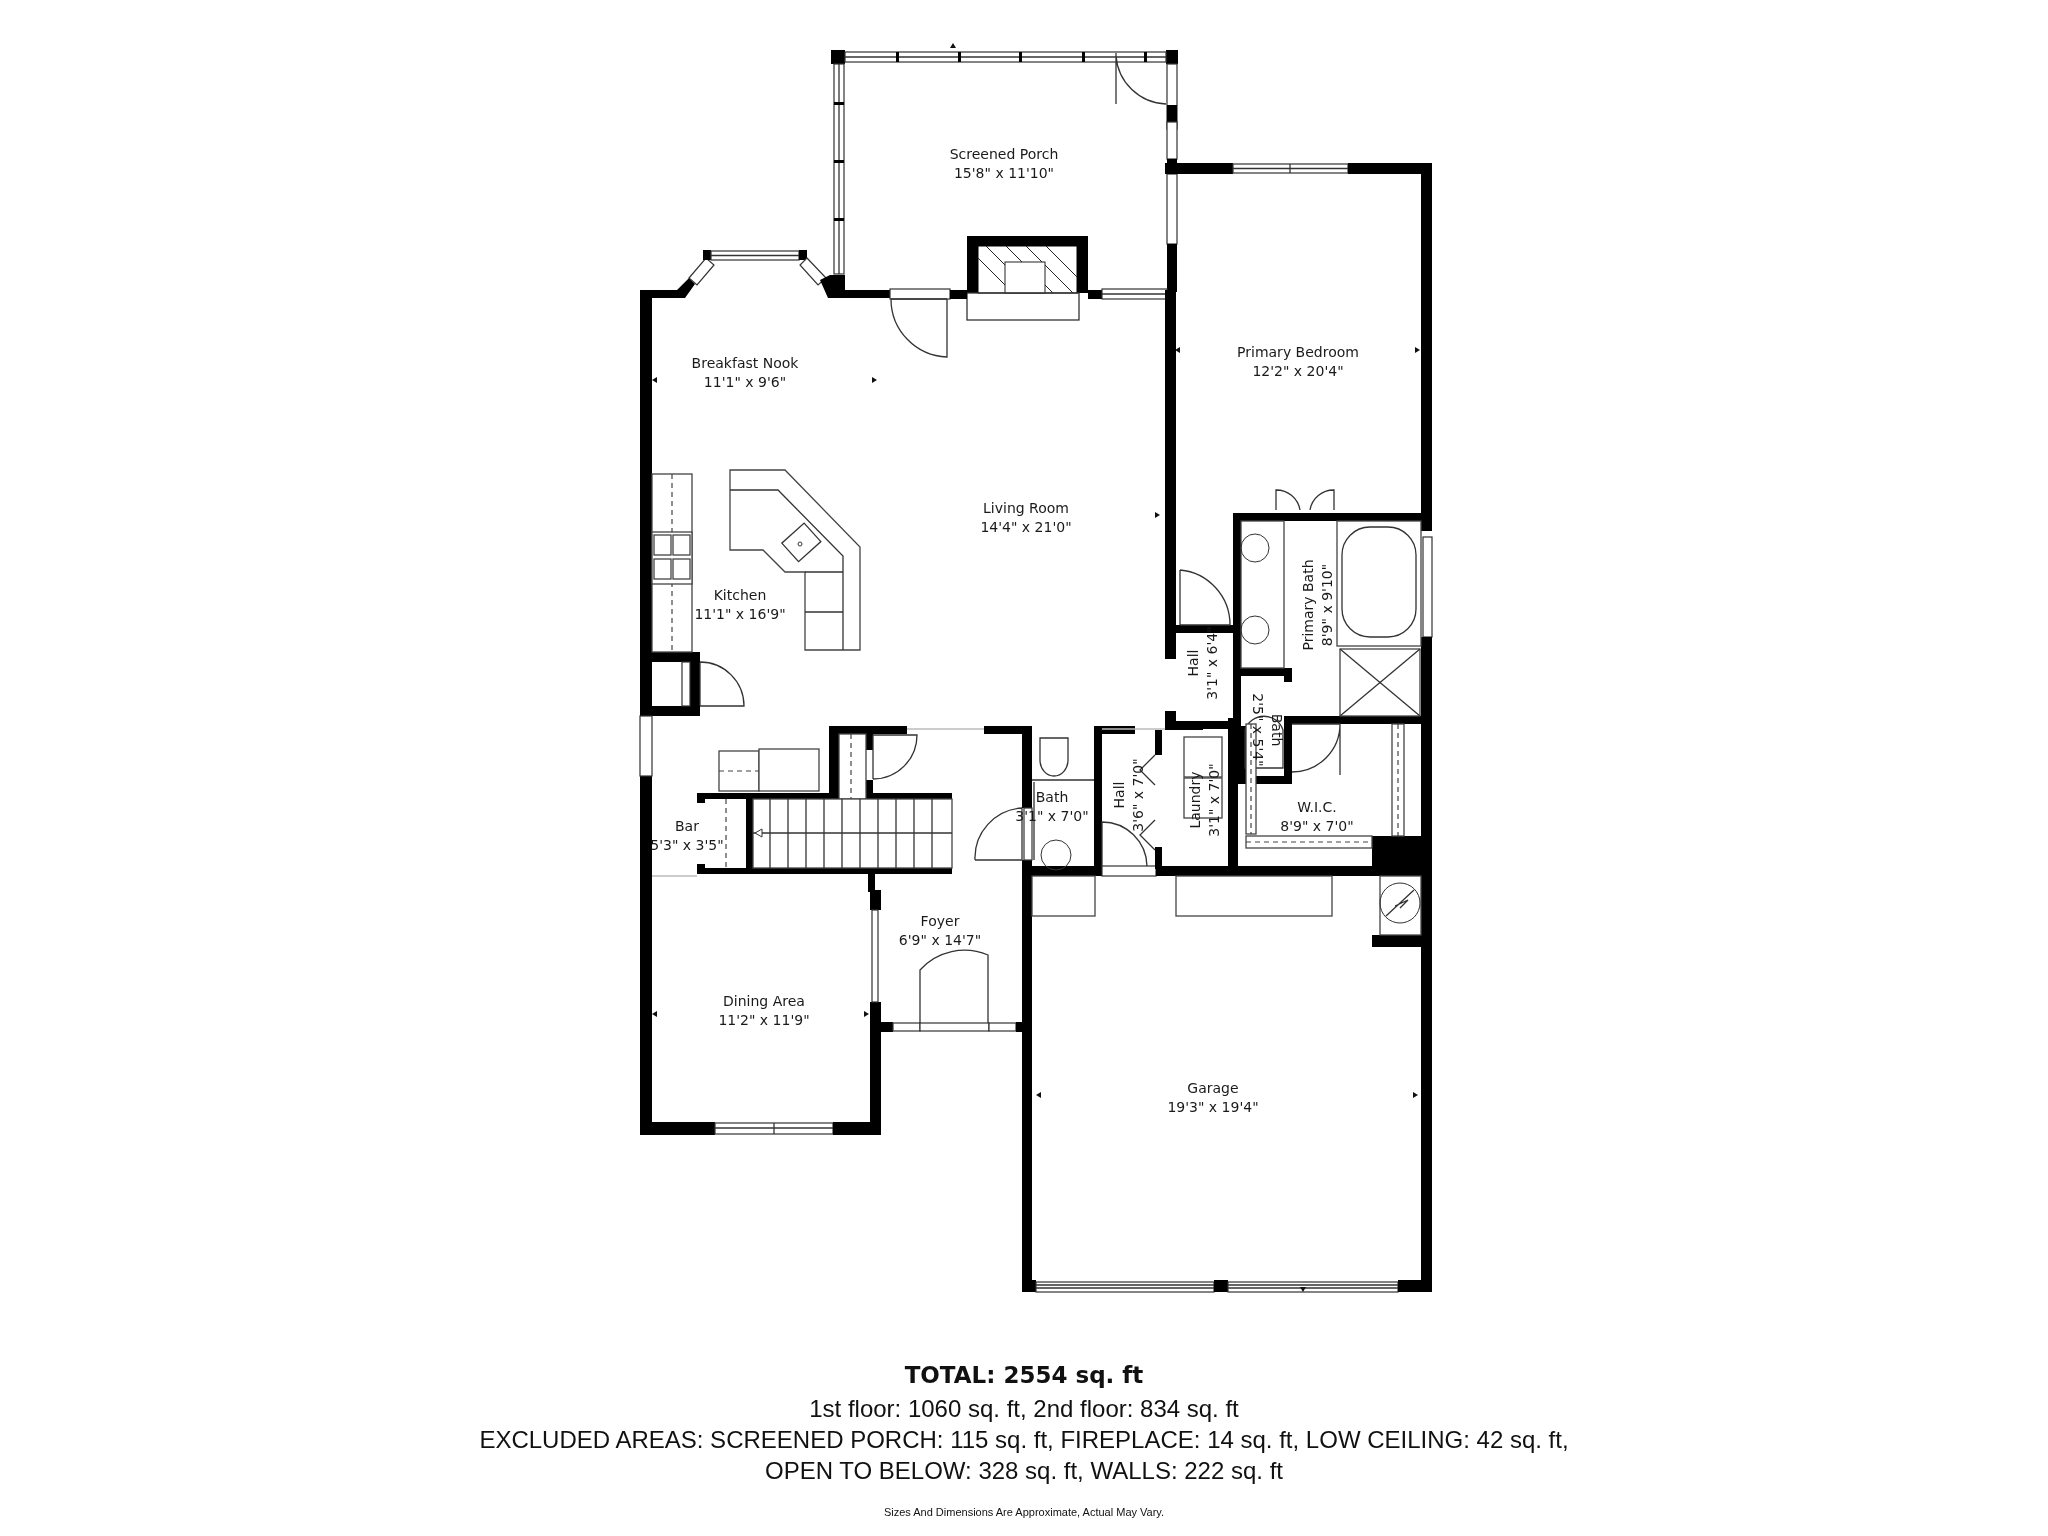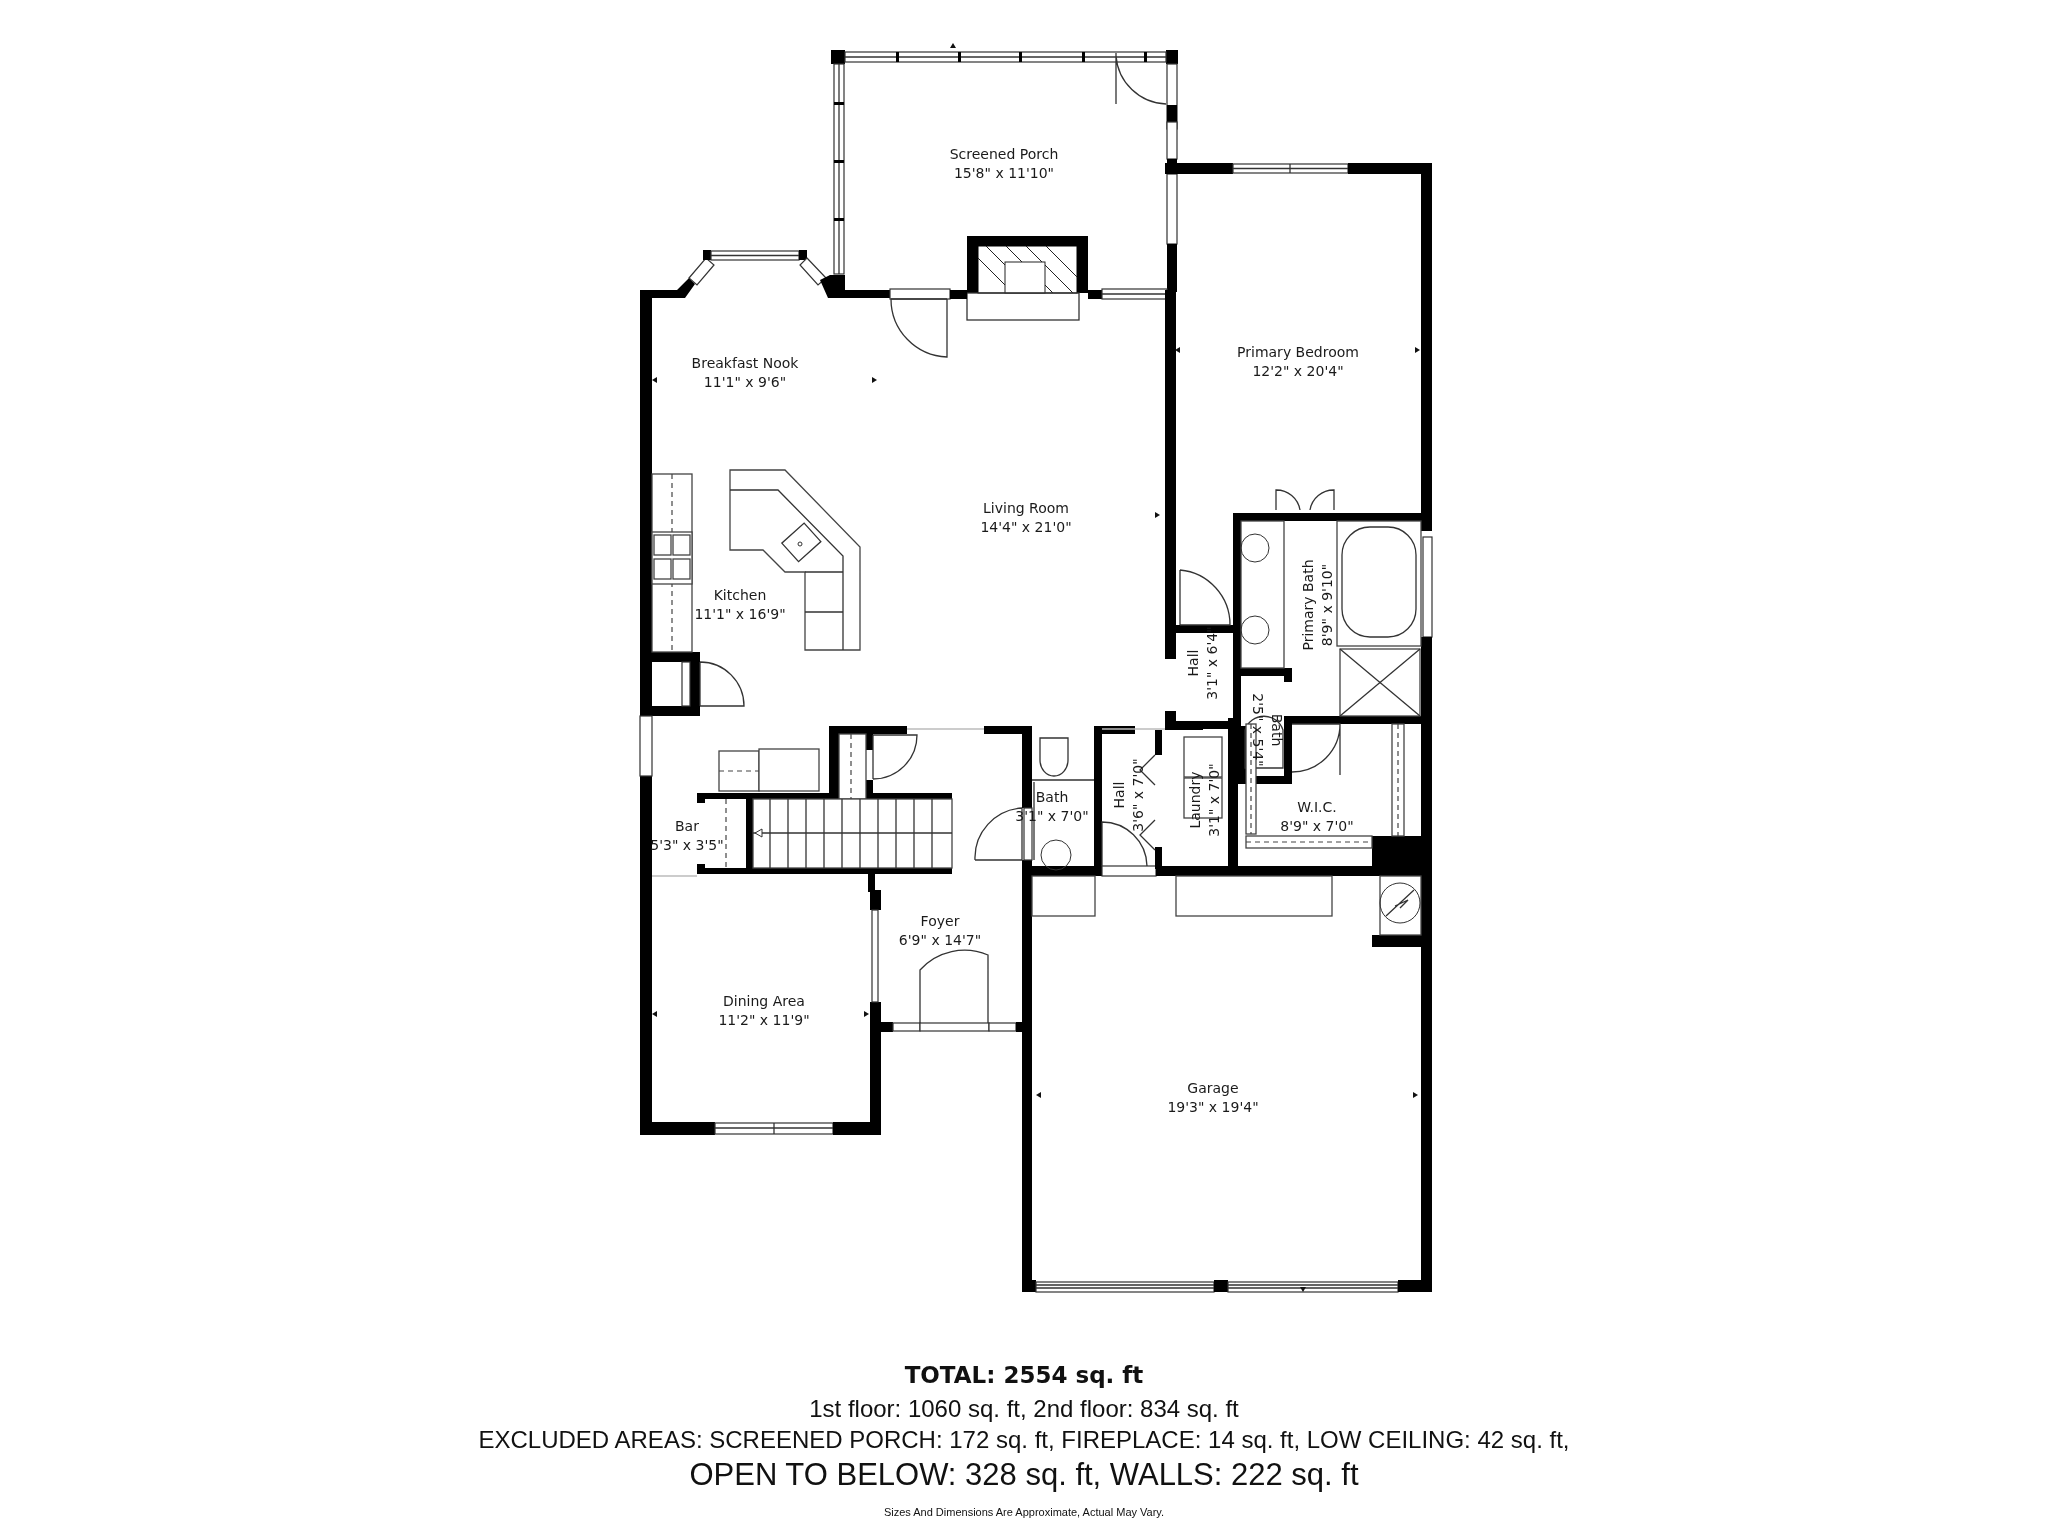--- a/index.html
+++ b/index.html
@@ -9,21 +9,21 @@
   .win { fill:#fff; stroke:#333; stroke-width:1.2; }
   .thin { fill:none; stroke:#333; stroke-width:1.3; }
   .dash { fill:none; stroke:#444; stroke-width:1.2; stroke-dasharray:5 4; }
   .fix { fill:#fff; stroke:#444; stroke-width:1.3; }
   .lbl { font-family:"DejaVu Sans", sans-serif; font-size:14px; fill:#1a1a1a; text-anchor:middle; }
   .tick { fill:#111; }
   .summary { position:absolute; left:0; width:2048px; text-align:center; font-family:"Liberation Sans", "DejaVu Sans", sans-serif; color:#111; }
   #total { top:1362px; font-size:23px; font-weight:bold; font-family:"DejaVu Sans", sans-serif; }
   #floors { top:1395px; font-size:24px; }
   #excl1 { top:1426px; font-size:24px; }
-  #excl2 { top:1457px; font-size:31px; }
+  #excl2 { top:1457px; font-size:24px; }
   #disclaimer { top:1506px; font-size:11px; }
 </style>
 </head>
 <body>
 
 <svg id="plan" viewBox="0 0 2048 1536" xmlns="http://www.w3.org/2000/svg">
 
   <g>
 
     <rect class="wall" x="831" y="50" width="14" height="14"></rect>
@@ -353,15 +353,15 @@
     <polygon points="652,1014 657,1011 657,1017"></polygon>
     <polygon points="869,1014 864,1011 864,1017"></polygon>
     <polygon points="1036,1095 1041,1092 1041,1098"></polygon>
     <polygon points="1418,1095 1413,1092 1413,1098"></polygon>
     <polygon points="1303,1292 1306,1287 1300,1287"></polygon>
   </g>
 </svg>
 
 <div class="summary" id="total">TOTAL: 2554 sq. ft</div>
 <div class="summary" id="floors">1st floor: 1060 sq. ft, 2nd floor: 834 sq. ft</div>
-<div class="summary" id="excl1">EXCLUDED AREAS: SCREENED PORCH: 172 sq. ft, FIREPLACE: 14 sq. ft, LOW CEILING: 42 sq. ft,</div>
+<div class="summary" id="excl1">EXCLUDED AREAS: SCREENED PORCH: 115 sq. ft, FIREPLACE: 14 sq. ft, LOW CEILING: 42 sq. ft,</div>
 <div class="summary" id="excl2">OPEN TO BELOW: 328 sq. ft, WALLS: 222 sq. ft</div>
 <div class="summary" id="disclaimer">Sizes And Dimensions Are Approximate, Actual May Vary.</div>
 
 </body></html>

